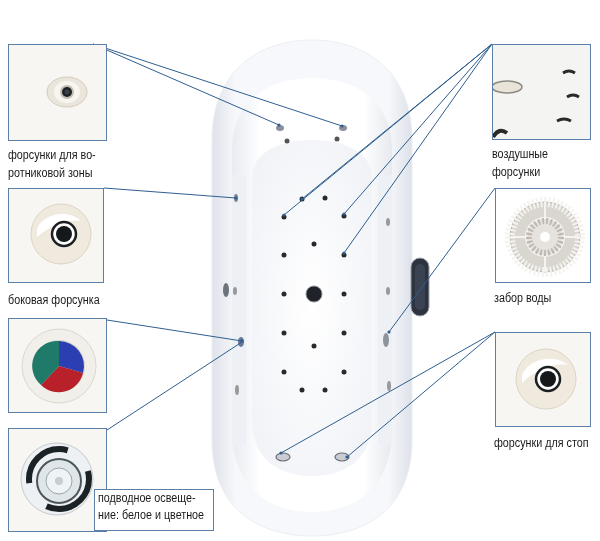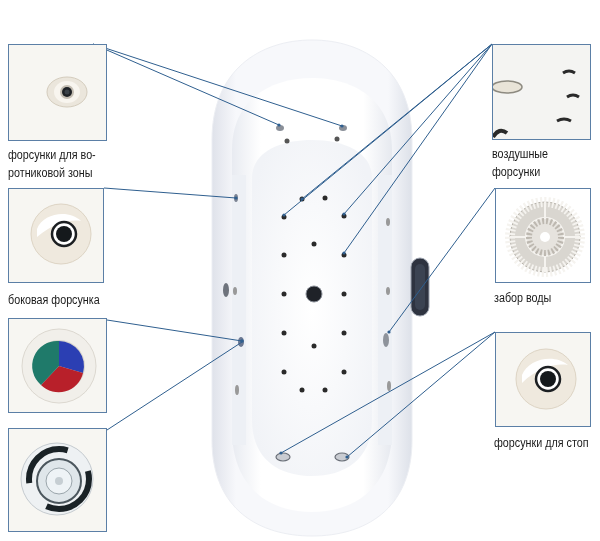--- a/index.html
+++ b/index.html
@@ -175,20 +175,24 @@
 
   <div class="box" style="left:8px;top:428px;width:99px;height:104px;">
     <svg width="99" height="104">
       <circle cx="48" cy="50" r="36" fill="#eef1f3" stroke="#c4cacf"></circle>
       <circle cx="50" cy="50" r="30" fill="none" stroke="#1a2226" stroke-width="6" stroke-dasharray="60 30"></circle>
       <circle cx="50" cy="52" r="22" fill="#dfe6ea" stroke="#4b565d" stroke-width="2"></circle>
       <circle cx="50" cy="52" r="13" fill="#eef3f6" stroke="#9aa5ab"></circle>
       <circle cx="50" cy="52" r="4" fill="#c6ced3"></circle>
     </svg>
   </div>
+  <div class="label-boxed" style="left:94px;top:489px;width:120px;height:42px;">
+    <span>подводное освеще-</span>
+    <span>ние: белое и цветное</span>
+  </div>
 
   <div class="box" style="left:492px;top:44px;width:99px;height:96px;">
     <svg width="99" height="96">
       <rect width="99" height="96" fill="#f4f4f2"></rect>
       <path d="M70,28 q6,-4 12,0" stroke="#2a2a2a" stroke-width="3" fill="none"></path>
       <path d="M74,52 q6,-4 12,0" stroke="#2a2a2a" stroke-width="3" fill="none"></path>
       <path d="M64,76 q7,-4 14,0" stroke="#2a2a2a" stroke-width="3" fill="none"></path>
       <ellipse cx="14" cy="42" rx="15" ry="6" fill="#e9e4d8" stroke="#8d8a80" stroke-width="1.5"></ellipse>
       <path d="M0,92 q6,-10 14,-4" stroke="#2a2a2a" stroke-width="4" fill="none"></path>
     </svg>

